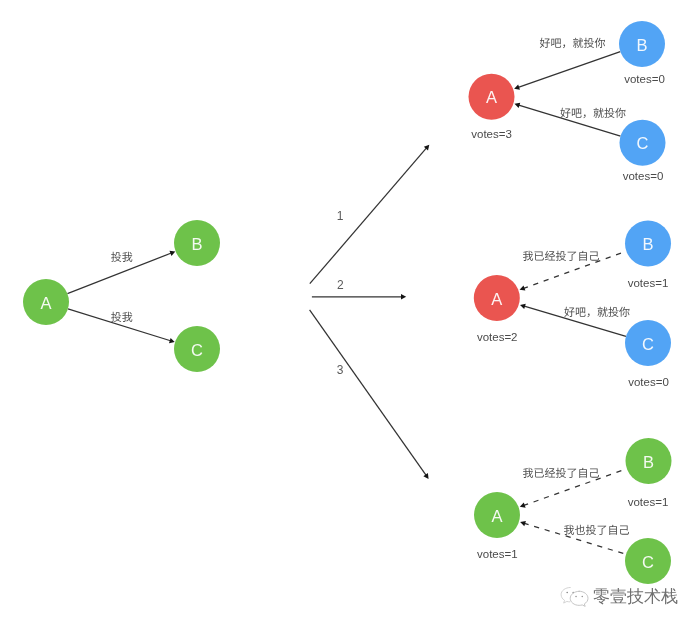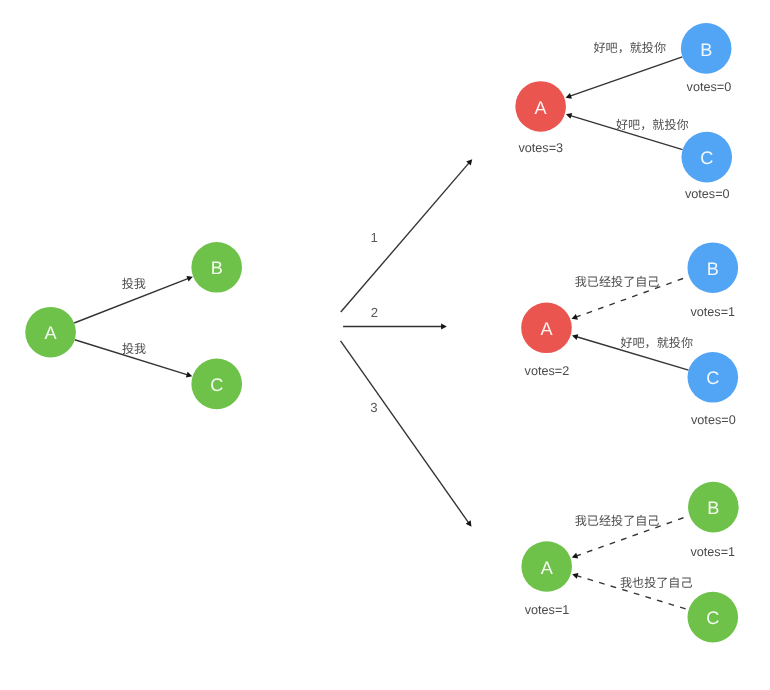--- a/index.html
+++ b/index.html
@@ -164,13 +164,24 @@
           <path d="M 428.6 478.9 L 423.3584275244377 476.23009026680165 L 427.8563164649002 473.0648106457784 Z" fill="#141414"></path>
         </g>
       </g>
       <g>
         <text x="340.2" y="220.2" class="branch-num" style="fill: rgb(90, 90, 90);">1</text>
         <text x="340.3" y="288.5" class="branch-num" style="fill: rgb(90, 90, 90);">2</text>
         <text x="340" y="374.2" class="branch-num" style="fill: rgb(90, 90, 90);">3</text>
       </g>
     </svg>
 
+  <div id="watermark">
+    <svg id="wm-icon" viewBox="0 0 34 25">
+      <path d="M12.4 2.6C6.8 2.6 2.3 6.1 2.3 10.5c0 2.5 1.5 4.8 3.8 6.2l-1.0 3.0 3.5-1.8c1.0 0.3 2.1 0.45 3.2 0.5" fill="none" stroke="#cfcfcf" stroke-width="1.0" stroke-linecap="round" stroke-linejoin="round"></path>
+      <circle cx="9.0" cy="8.1" r="0.9" fill="#878787"></circle>
+      <circle cx="15.6" cy="8.1" r="0.9" fill="#878787"></circle>
+      <path d="M22.1 6.8c-5.4 0-9.8 3.5-9.8 7.7 0 4.3 4.4 7.7 9.8 7.7 1.2 0 2.3-0.17 3.4-0.48l3.2 1.6-0.9-2.7c2.4-1.4 4.0-3.6 4.0-6.2 0-4.2-4.4-7.7-9.7-7.7z" fill="none" stroke="#bfbfbf" stroke-width="1.0" stroke-linecap="round" stroke-linejoin="round"></path>
+      <circle cx="18.7" cy="12.4" r="0.85" fill="#909090"></circle>
+      <circle cx="25.5" cy="12.4" r="0.85" fill="#909090"></circle>
+    </svg>
+    <span id="wm-text">零壹技术栈</span>
+  </div>
 </div>
 
 </body></html>

